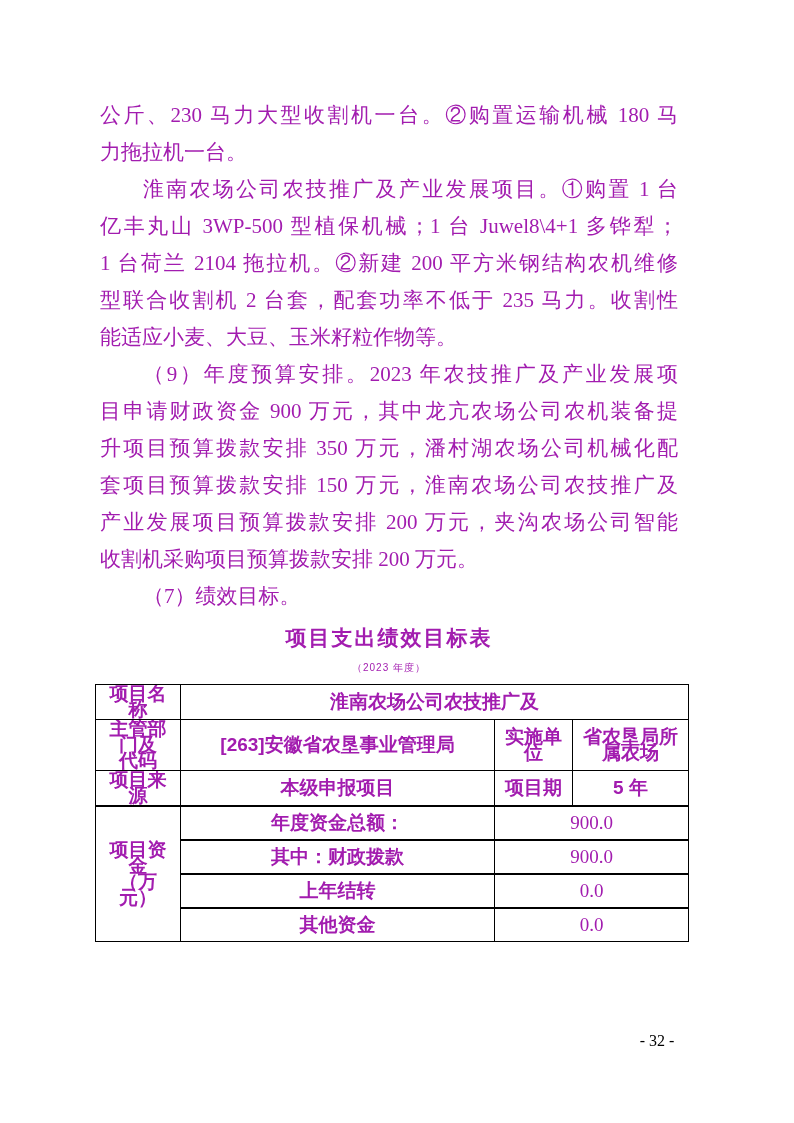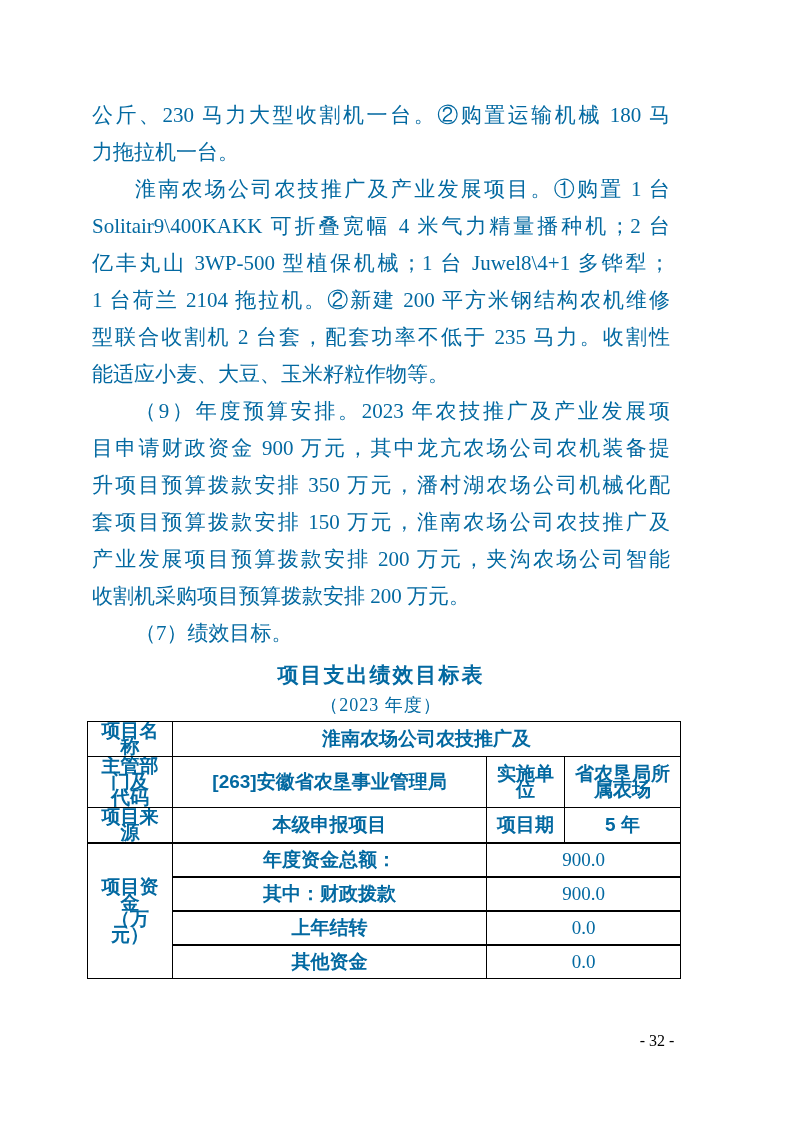--- a/index.html
+++ b/index.html
@@ -7,24 +7,24 @@
     position:relative;
     width:794px;height:1123px;
     background:#ffffff;
     overflow:hidden;
     color:#000;
     margin:0 auto;
   }
   
   .content{
     position:absolute;
-    left:92px;top:97px;width:578px;
+    left:100px;top:97px;width:578px;
     font-family:"Liberation Serif","DejaVu Serif",serif;
     font-size:21px;
-    color:#0369a1;
+    color:#a21caf;
   }
   .para{margin:0;}
   .ln{
     height:37px;line-height:37px;
     text-align:justify;
     -moz-text-align-last:justify;
     text-align-last:justify;
     overflow:hidden;
   }
   .ln.last{text-align-last:left;-moz-text-align-last:left;}
@@ -35,22 +35,22 @@
     text-align:center;
     font-family:"Liberation Sans","DejaVu Sans",sans-serif;
     font-weight:bold;
     font-size:21px;
     letter-spacing:2px;
     line-height:30px;
   }
   .tbl-sub{
     margin:6px 0 0 0;
     text-align:center;
-    font-family:Liberation Serif, serif;
-    font-size:18px;
+    font-family:Liberation Sans, sans-serif;
+    font-size:10px;
     letter-spacing:1px;
     line-height:18px;
   }
   
   .perf-table{
     border-collapse:collapse;
     table-layout:fixed;
     width:593px;
     margin:7px 0 0 -5px;
     font-family:"Liberation Sans","DejaVu Sans",sans-serif;
@@ -96,21 +96,20 @@
 
   <div class="content">
 
     <p class="para">
       <span class="ln" style="display:block">公斤、230 马力大型收割机一台。②购置运输机械 180 马</span>
       <span class="ln last" style="display:block">力拖拉机一台。</span>
     </p>
 
     <p class="para">
       <span class="ln ind" style="display:block">淮南农场公司农技推广及产业发展项目。①购置 1 台</span>
-      <span class="ln" style="display:block">Solitair9\400KAKK 可折叠宽幅 4 米气力精量播种机；2 台</span>
       <span class="ln" style="display:block">亿丰丸山 3WP-500 型植保机械；1 台 Juwel8\4+1 多铧犁；</span>
       <span class="ln" style="display:block">1 台荷兰 2104 拖拉机。②新建 200 平方米钢结构农机维修</span>
     </p>
 
     <p class="para">
       <span class="ln" style="display:block">型联合收割机 2 台套，配套功率不低于 235 马力。收割性</span>
       <span class="ln last" style="display:block">能适应小麦、大豆、玉米籽粒作物等。</span>
     </p>
 
     <p class="para">

